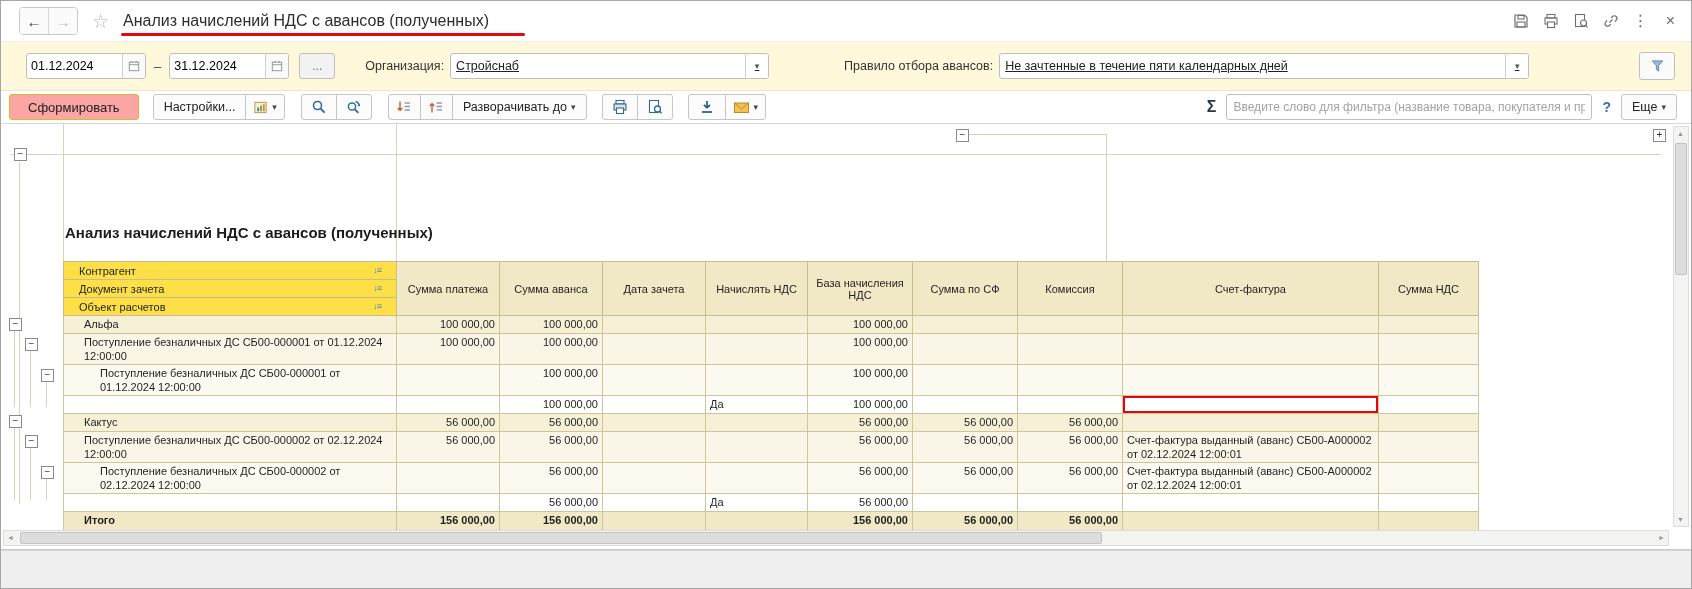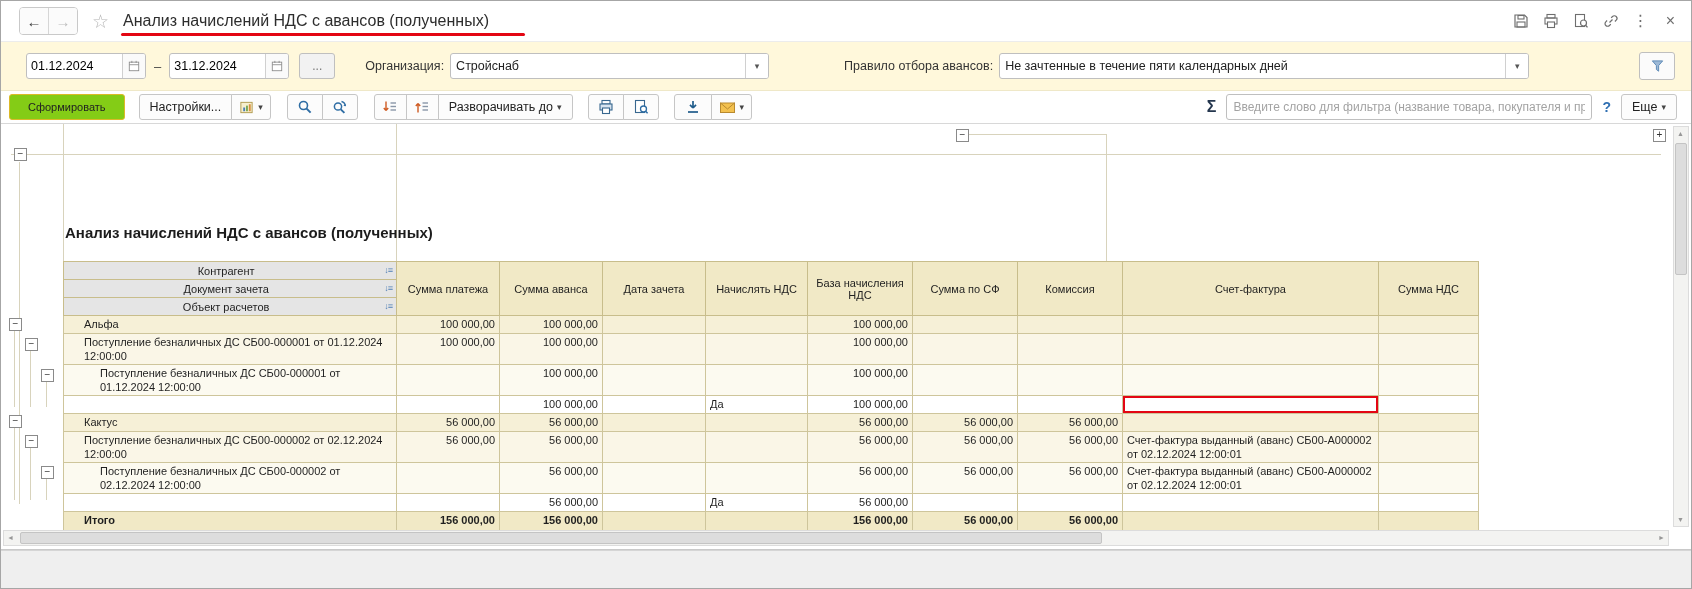--- a/index.html
+++ b/index.html
@@ -20,33 +20,33 @@
 
   
   #fband{height:48px;background:#fff8db;display:flex;align-items:center;padding-left:25px;border-bottom:1px solid #efe8c8;}
   .field{background:#fff;border:1px solid #bfbfbf;border-radius:3px;height:24px;display:flex;align-items:center;overflow:hidden;}
   .field input{border:none;outline:none;font-size:12.5px;font-family:inherit;padding:0 4px;flex:1;min-width:0;background:transparent;}
   .sidebtn{width:22px;align-self:stretch;border-left:1px solid #d0d0d0;display:flex;align-items:center;justify-content:center;background:#fafafa;}
   .datebox{width:118px;}
   .dash{margin:0 8px;font-size:13px;color:#444;}
   .greybtn{margin-left:10px;width:34px;height:24px;border:1px solid #bfbfbf;border-radius:3px;background:#f2f2f2;color:#777;font-size:12px;display:flex;align-items:center;justify-content:center;}
   .flabel{font-size:12.5px;color:#333;white-space:nowrap;}
-  .combo{margin-left:6px;}
+  .combo{margin-left:6px;text-decoration:underline;}
   .combo .val{flex:1;font-size:12.5px;padding:0 5px;white-space:nowrap;overflow:hidden;}
   .combo .sidebtn{font-size:9px;color:#555;background:#fff;}
   #funnelbtn{margin-left:auto;margin-right:16px;width:34px;height:26px;border:1px solid #bfbfbf;border-radius:3px;background:#fbfbfb;display:flex;align-items:center;justify-content:center;}
 
   
   #toolbar{height:32px;background:#fff;display:flex;align-items:center;padding-left:8px;border-bottom:1px solid #d8d8d8;}
   .tbtn{height:26px;border:1px solid #c6c6c6;border-radius:3px;background:#fcfcfc;display:flex;align-items:center;justify-content:center;font-size:12.5px;color:#222;padding:0 10px;box-sizing:border-box;}
   .btngroup{display:flex;}
   .btngroup .tbtn{border-radius:0;margin-left:-1px;}
   .btngroup .tbtn:first-child{border-radius:3px 0 0 3px;margin-left:0;}
   .btngroup .tbtn:last-child{border-radius:0 3px 3px 0;}
-  #genbtn{background:#84cc16;border:1px solid #dcb928;font-size:11px;padding:0 18px;}
+  #genbtn{background:#fca5a5;border:1px solid #dcb928;font-size:13px;padding:0 18px;}
   .icobtn{width:36px;padding:0;}
   .caret{font-size:9px;color:#444;margin-left:4px;}
   #rightbar{margin-left:auto;display:flex;align-items:center;margin-right:14px;}
   #sigma{font-size:16px;font-weight:bold;color:#24364e;margin-right:10px;}
   #filterinput{width:352px;height:24px;border:1px solid #bfbfbf;border-radius:3px;font-size:12px;font-family:inherit;color:#444;padding:0 6px;outline:none;}
   #filterinput::placeholder{color:#a3a3a3;}
   #helpq{color:#2f6fb2;font-size:14px;font-weight:bold;margin:0 10px;}
 
   
   #report{position:relative;height:425px;background:#fff;border-bottom:1px solid #c9c9c9;overflow:hidden;}
@@ -56,21 +56,21 @@
   .gbox{position:absolute;width:11px;height:11px;border:1px solid #8a8a8a;background:#fff;font-size:10px;line-height:9px;text-align:center;color:#333;z-index:3;}
   #params{position:absolute;left:70px;top:30px;display:flex;font-size:11.5px;color:#222;}
   #params .plabel{width:78px;}
   #params-lines div{line-height:18px;}
   #rtitle{position:absolute;left:64px;top:100px;font-size:15px;font-weight:bold;color:#1c1c1c;}
 
   
   #report-table{position:absolute;left:62px;top:137px;border-collapse:collapse;table-layout:fixed;font-size:11px;color:#1f1f1f;}
   #report-table th, #report-table td{border:1px solid #cec59b;overflow:hidden;}
   #report-table th{background:#f1e9c6;font-weight:normal;text-align:center;vertical-align:middle;padding:1px 2px;border-color:#c8bd8b;}
-  #report-table .nh{background:#e5e5e5;height:17px;padding:0 4px;text-align:center;border-color:#c8bd8b;white-space:nowrap;}
+  #report-table .nh{background:#fde047;height:17px;padding:0 15px;text-align:left;border-color:#c8bd8b;white-space:nowrap;}
   .sorticon{float:right;color:#4f7fb5;font-size:9px;letter-spacing:-1px;}
   #report-table tbody td{padding:1px 4px;vertical-align:top;line-height:14px;}
   #report-table tbody tr.group td{background:#f6f0d7;height:15px;}
   #report-table tbody tr.sub1 td{background:#faf6e7;}
   #report-table tbody tr.sub2 td{background:#fcfaf0;}
   #report-table tbody tr.flat td{background:#ffffff;height:15px;}
   #report-table tbody tr.total td{background:#f1e9c6;font-weight:bold;height:16px;}
   #report-table .num{text-align:right;}
   #report-table .txt{text-align:left;}
   #report-table .nm{text-align:left;}

